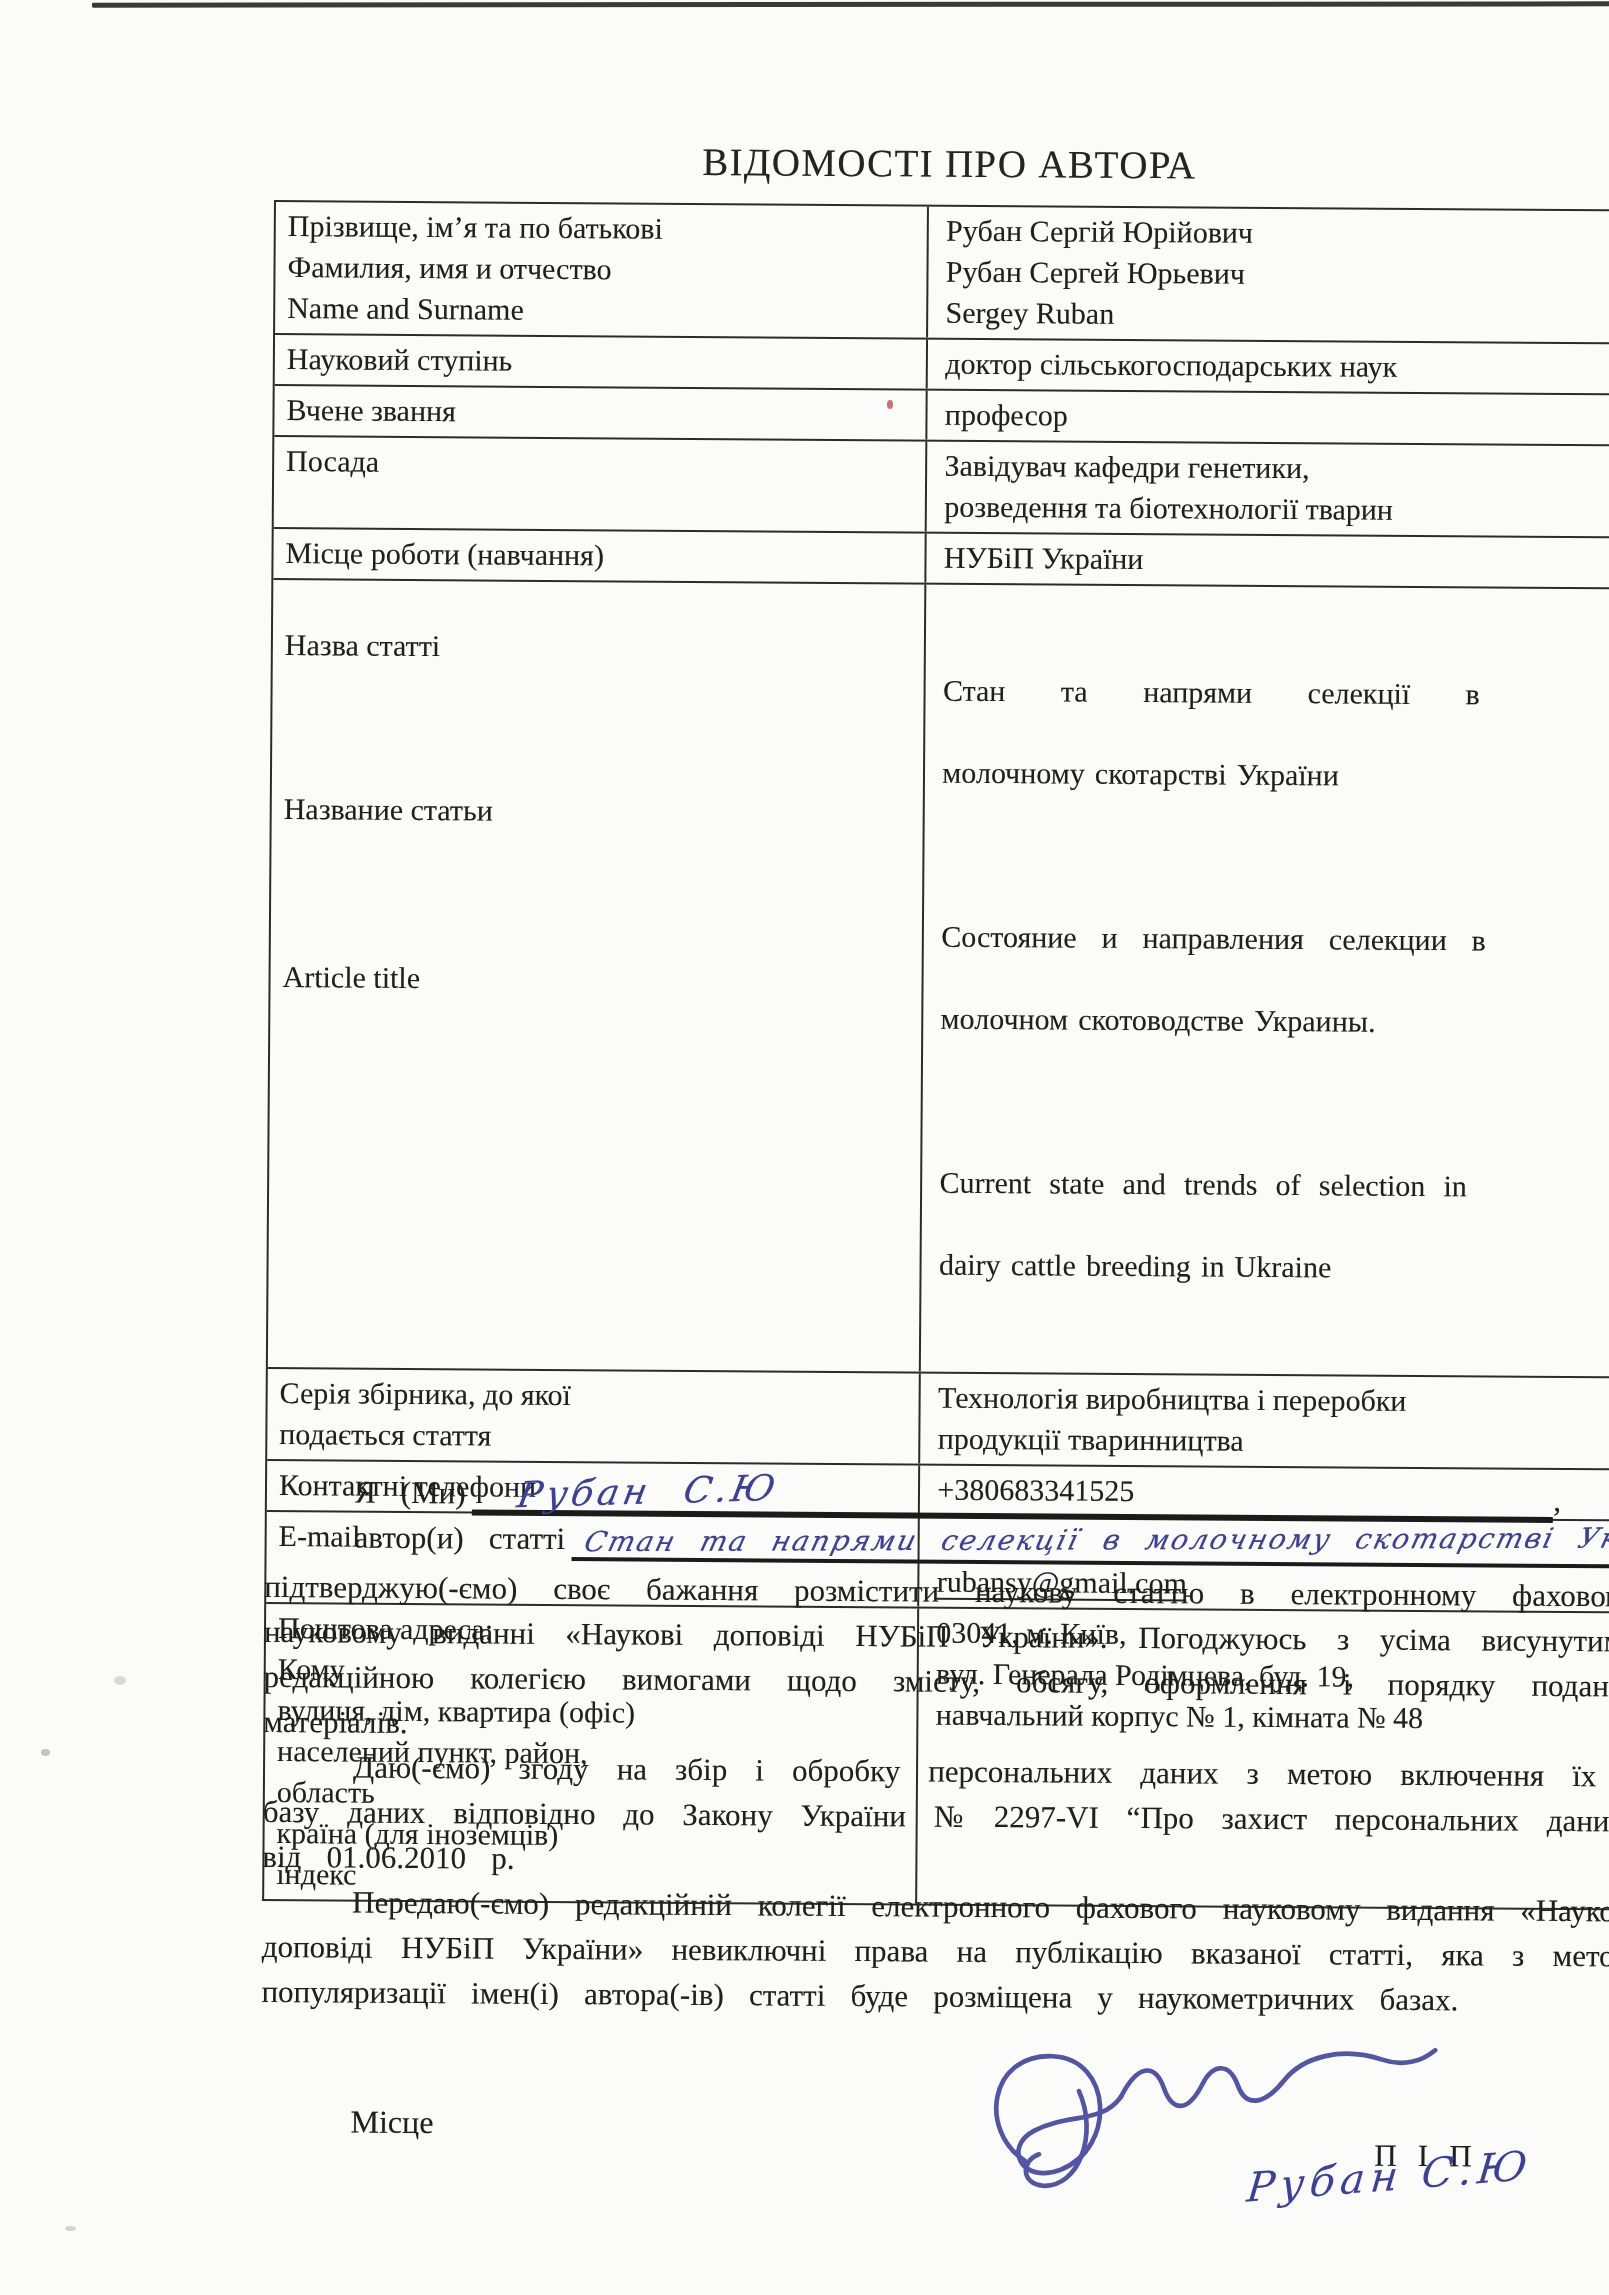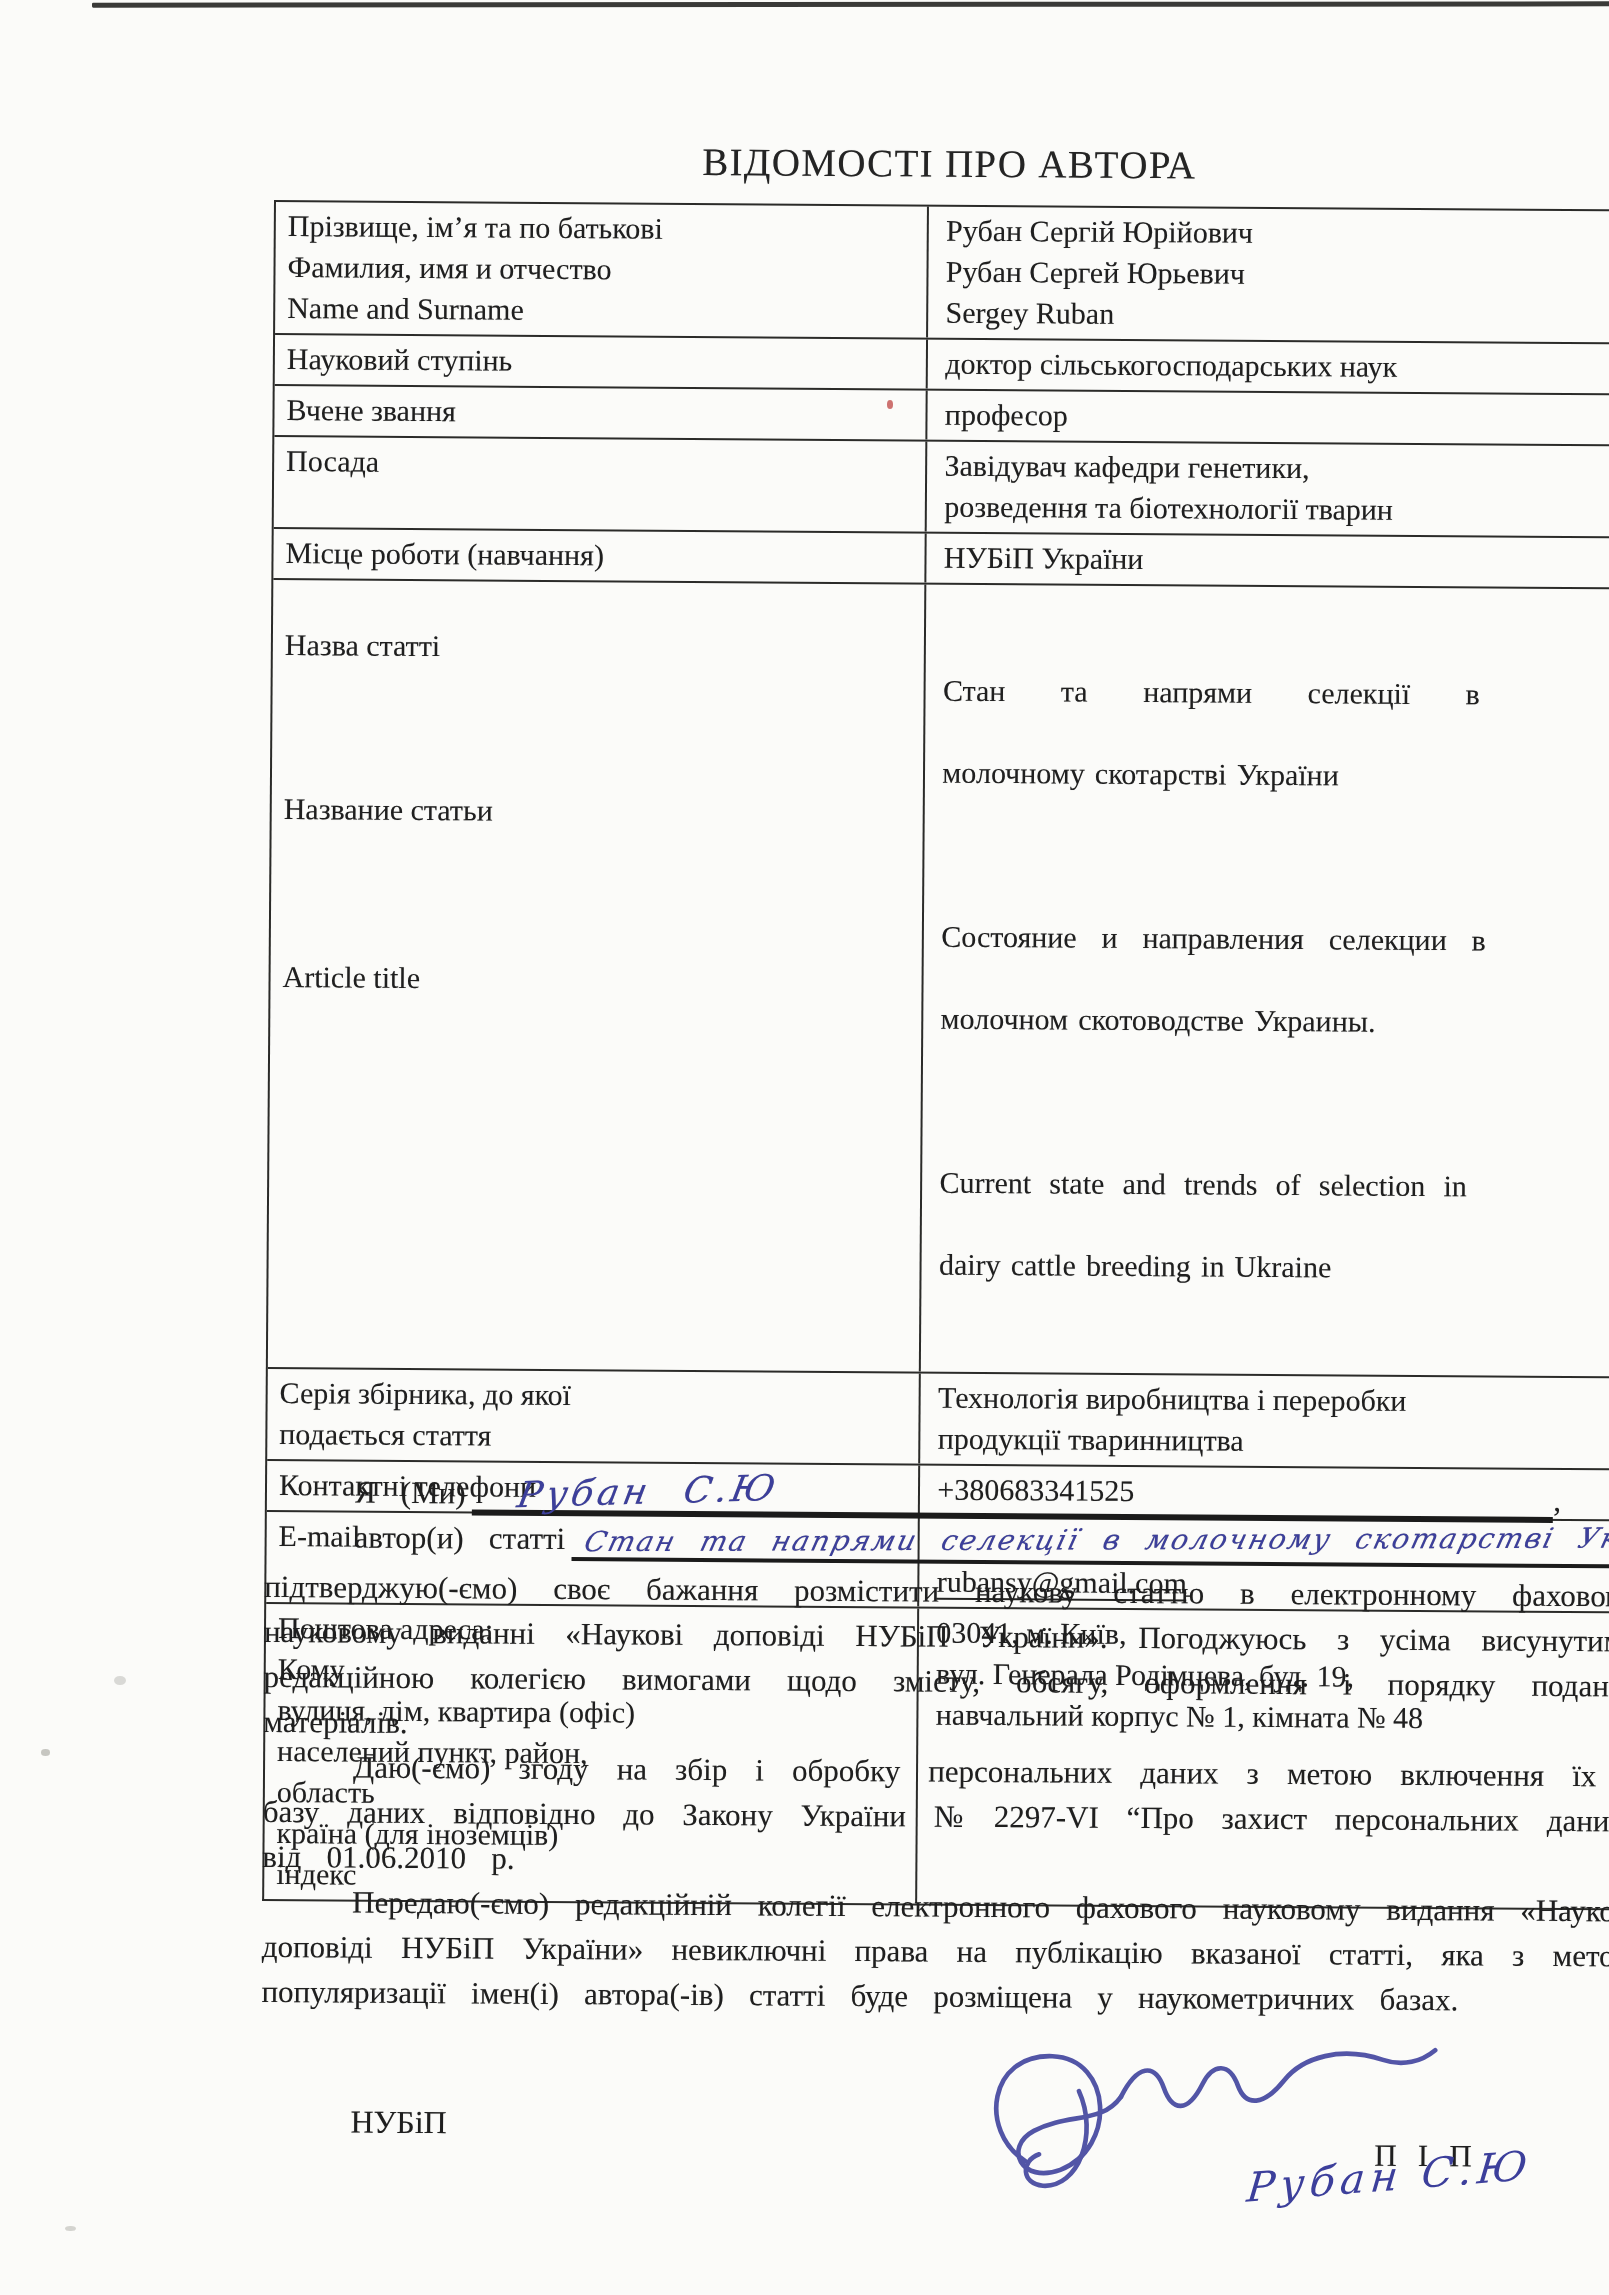--- a/index.html
+++ b/index.html
@@ -204,21 +204,21 @@
       <span class="uw uw2">
         <span class="hw hw2">Стан та напрями селекції в молочному скотарстві Ук</span>
       </span>
     </div>
     <p class="p">підтверджую(-ємо) своє бажання розмістити наукову статтю в електронному фаховому науковому виданні «Наукові доповіді НУБіП України». Погоджуюсь з усіма висунутими редакційною колегією вимогами щодо змісту, обсягу, оформлення і порядку подання матеріалів.</p>
     <p class="p ind">Даю(-ємо) згоду на збір і обробку персональних даних з метою включення їх в базу даних відповідно до Закону України № 2297-VI “Про захист персональних даних” від 01.06.2010 р.</p>
     <p class="p ind">Передаю(-ємо) редакційній колегії електронного фахового науковому видання «Наукові доповіді НУБіП України» невиключні права на публікацію вказаної статті, яка з метою популяризації імен(і) автора(-ів) статті буде розміщена у наукометричних базах.</p>
   </div>
 
   <div class="footer">
-    <span class="date-label">НУБіП</span>
+    <span class="date-label">Місце</span>
 
     <svg class="signature" width="528" height="187" viewBox="0 0 790 280" fill="none">
       <g stroke="#44479f" stroke-width="7" stroke-linecap="round" fill="none" opacity="0.92">
         <path d="M 125 215 C 55 170 70 55 165 58 C 255 61 262 195 178 228 C 120 250 92 195 138 170 C 190 142 238 160 268 118"></path>
         <path d="M 205 110 C 235 175 205 255 152 252 C 120 250 118 215 146 205"></path>
         <path d="M 268 118 C 292 70 318 66 332 104 C 345 140 368 142 390 98 C 406 66 430 66 443 100 C 455 132 482 130 512 92 C 540 56 598 40 660 60 C 690 70 718 62 738 45"></path>
       </g>
     </svg>
 
     <span class="pip">П І П</span>

